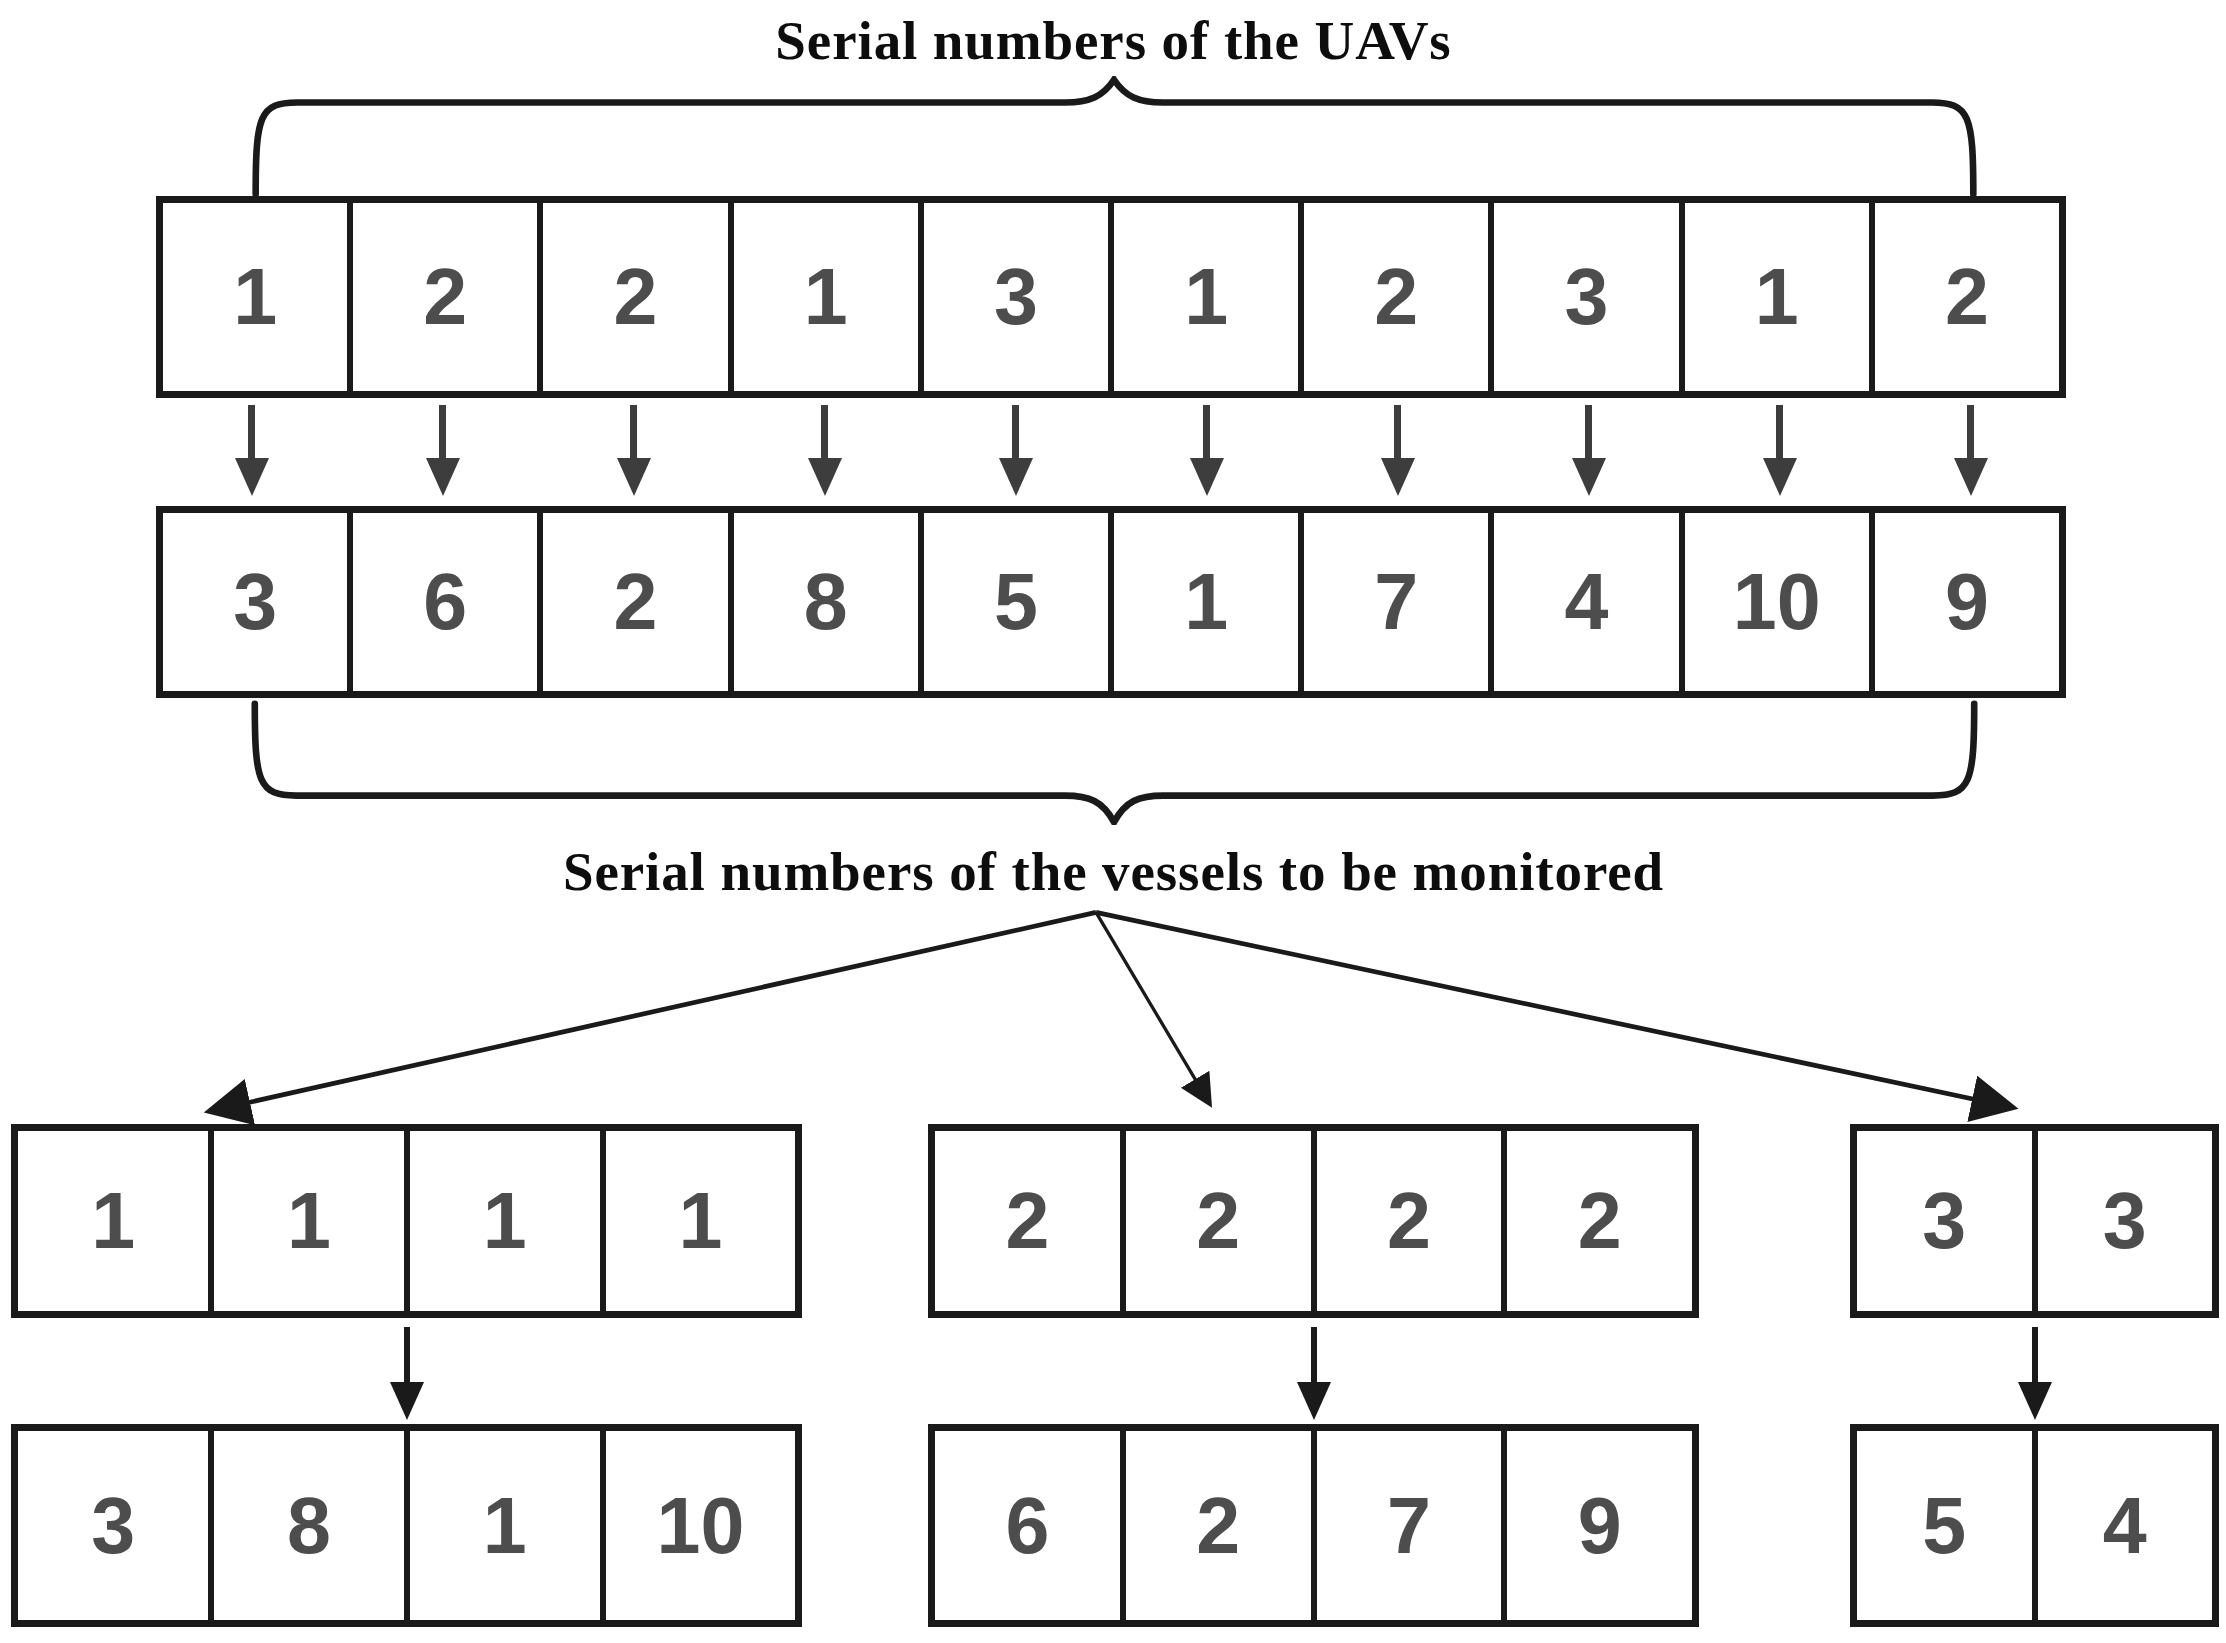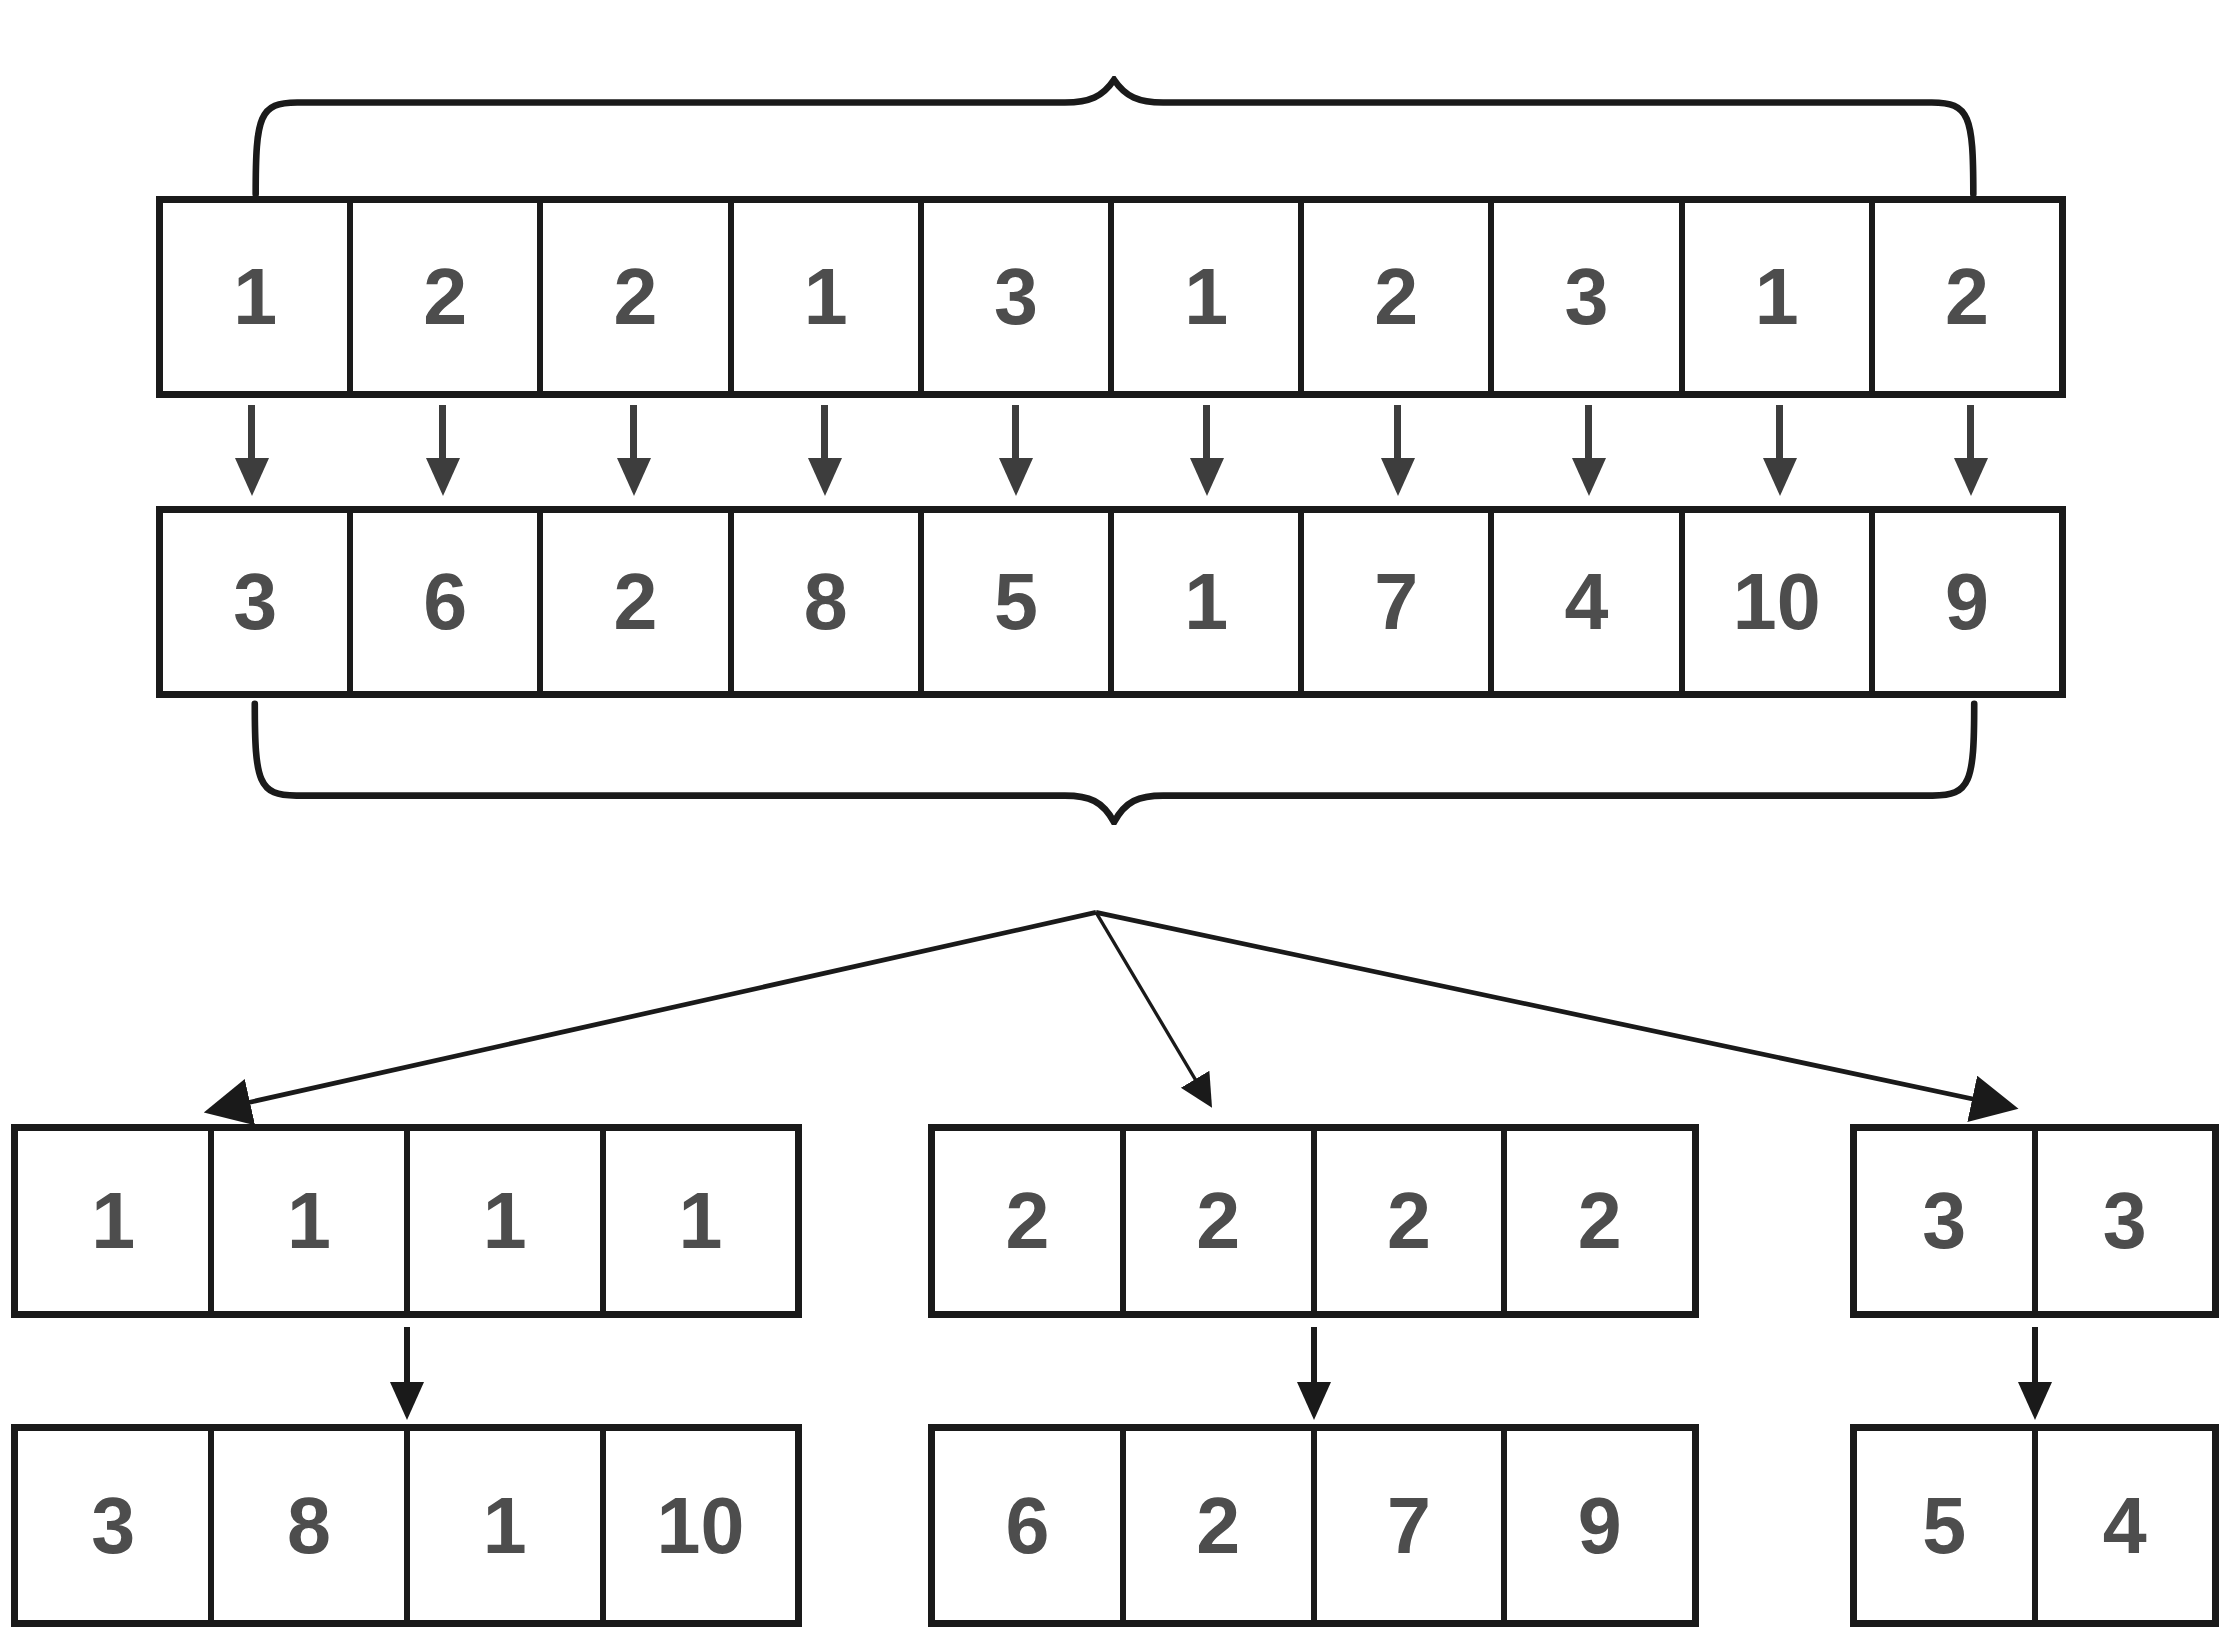--- a/index.html
+++ b/index.html
@@ -93,20 +93,21 @@
   .abs-svg { position: absolute; display: block; }
   #brace-top    { left: 251px; top: 76px;  }
   #brace-bottom { left: 251px; top: 700px; }
   #fan          { left: 0;     top: 901px; }
 </style>
 </head>
 <body>
 
 <div class="canvas">
 
+  <div class="title" id="title-uav">Serial numbers of the UAVs</div>
 
   <svg class="abs-svg" id="brace-top" width="1727" height="121" viewBox="0 0 1825 128">
     <path d="M 4,125 C 4,42 8,28 48,28 L 860,28 C 886,28 900,22 912,4 C 924,22 938,28 964,28 L 1777,28 C 1817,28 1821,42 1821,125" fill="none" stroke="#1a1a1a" stroke-width="7" stroke-linecap="round"></path>
   </svg>
 
   <div class="seq-row" id="row-uav">
     <div class="cell">1</div>
     <div class="cell">2</div>
     <div class="cell">2</div>
     <div class="cell">1</div>
@@ -191,20 +192,21 @@
     <div class="cell">7</div>
     <div class="cell">4</div>
     <div class="cell">10</div>
     <div class="cell">9</div>
   </div>
 
   <svg class="abs-svg" id="brace-bottom" width="1727" height="125" viewBox="0 0 1825 132">
     <path d="M 4,4 C 4,87 8,101 48,101 L 860,101 C 886,101 900,107 912,129 C 924,107 938,101 964,101 L 1777,101 C 1817,101 1821,87 1821,4" fill="none" stroke="#1a1a1a" stroke-width="7" stroke-linecap="round"></path>
   </svg>
 
+  <div class="title" id="title-vessels">Serial numbers of the vessels to be monitored</div>
 
   <svg class="abs-svg" id="fan" width="2227" height="227" viewBox="0 0 2353 240">
     <defs>
       <marker id="ah" markerWidth="12" markerHeight="12" refX="8.5" refY="5" orient="auto">
         <path d="M0,0 L10,5 L0,10 z" fill="#1a1a1a"></path>
       </marker>
     </defs>
     <line x1="1158" y1="12" x2="222" y2="222" stroke="#1a1a1a" stroke-width="5" marker-end="url(#ah)"></line>
     <line x1="1158" y1="12" x2="1278" y2="214" stroke="#1a1a1a" stroke-width="3.5" marker-end="url(#ah)"></line>
     <line x1="1158" y1="12" x2="2126" y2="218" stroke="#1a1a1a" stroke-width="5" marker-end="url(#ah)"></line>

